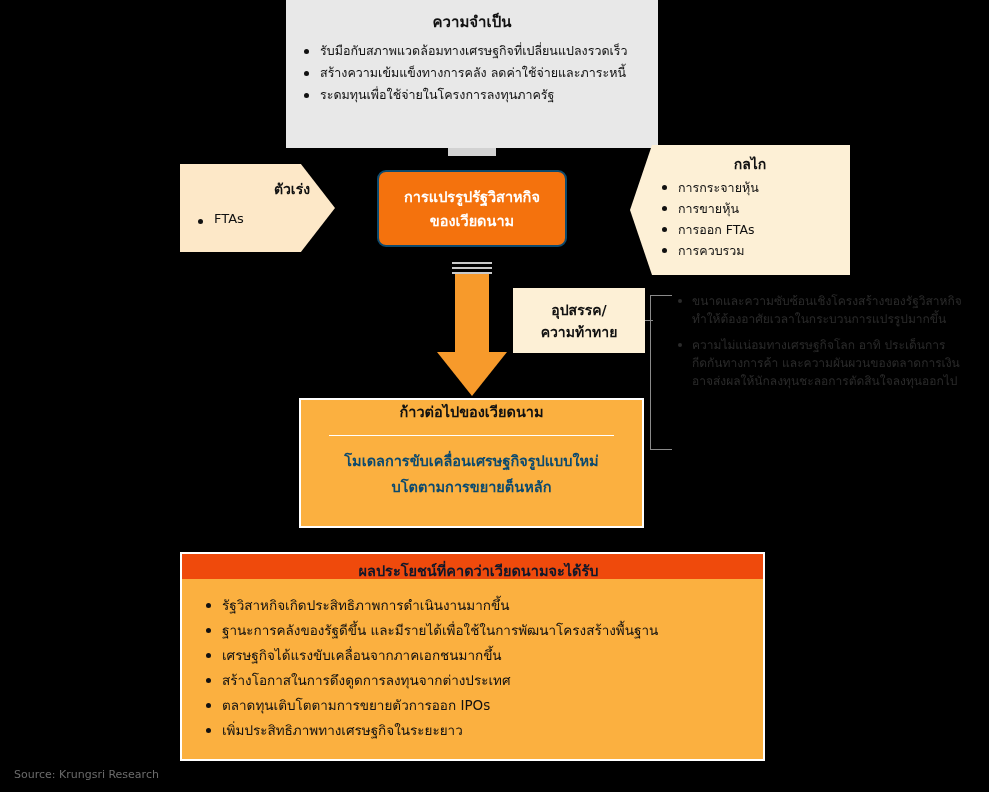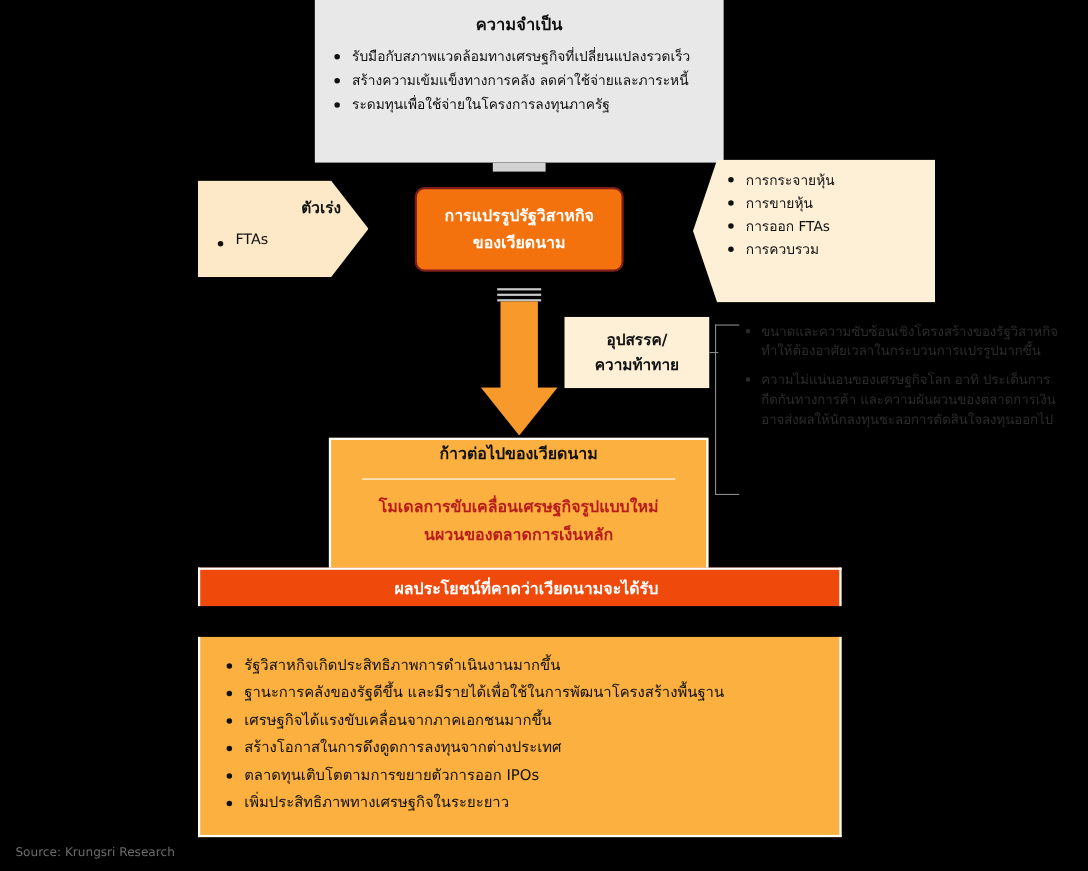--- a/index.html
+++ b/index.html
@@ -77,21 +77,21 @@
     font-size: 14px;
     color: #111;
   }
   #driver-content .bullets { margin-top: 10px; padding-left: 14px; }
   #driver-content .bullets li { font-size: 13px; line-height: 18px; }
 
   
   #main-box {
     left: 377px; top: 170px; width: 190px; height: 77px;
     background: #f4720d;
-    border: 2px solid #7f1d1d;
+    border: 2px solid #0c4a6e;
     border-radius: 9px;
     display: flex;
     align-items: center;
     justify-content: center;
     flex-direction: column;
     color: #ffffff;
     font-weight: bold;
     font-size: 14.5px;
     line-height: 24px;
     text-align: center;
@@ -183,30 +183,30 @@
     left: 299px; top: 398px; width: 345px; height: 130px;
     background: #fbb040;
     border: 2px solid #ffffff;
     text-align: center;
   }
   .next-title { font-weight: bold; font-size: 14.5px; color: #111; }
   .next-rule {
     width: 285px; height: 1px; background: #ffffff;
     margin: 12px auto 12px auto;
   }
-  .next-line { font-weight: bold; font-size: 14.5px; color: #b91c1c; line-height: 26px; }
+  .next-line { font-weight: bold; font-size: 14.5px; color: #0c4a6e; line-height: 26px; }
 
   
   #benefits-header {
-    left: 180px; top: 516px; width: 585px; height: 35px;
+    left: 180px; top: 552px; width: 585px; height: 35px;
     background: #ef4a0c;
     border: 2px solid #ffffff;
     border-bottom: none;
     display: flex; align-items: center; justify-content: center;
-    color: #ffffff; font-weight: bold; font-size: 14.5px; padding-left: 12px;
+    color: #0f172a; font-weight: bold; font-size: 14.5px; padding-left: 12px;
   }
   #benefits-body {
     left: 180px; top: 579px; width: 585px; height: 182px;
     background: #fbb040;
     border: 2px solid #ffffff;
     border-top: none;
     padding: 14px 18px 0 18px;
   }
   #benefits-body .bullets li {
     font-size: 13.5px;
@@ -245,20 +245,21 @@
   </ul>
 </div>
 
 <div class="abs" id="main-box">
   <span>การแปรรูปรัฐวิสาหกิจ</span>
   <span>ของเวียดนาม</span>
 </div>
 
 <div class="abs" id="mechanism"></div>
 <div class="abs" id="mechanism-content">
+  <div class="mech-title">กลไก</div>
   <ul class="bullets">
     <li>การกระจายหุ้น</li>
     <li>การขายหุ้น</li>
     <li>การออก FTAs</li>
     <li>การควบรวม</li>
   </ul>
 </div>
 
 <div class="abs" id="down-arrow-lines">
   <div></div>
@@ -272,29 +273,29 @@
 
 <div class="abs" id="obstacle">
   <span>อุปสรรค/</span>
   <span>ความท้าทาย</span>
 </div>
 <div class="abs" id="bracket"></div>
 <div class="abs" id="bracket-stub"></div>
 <div class="abs" id="obstacle-list">
   <ul class="bullets">
     <li>ขนาดและความซับซ้อนเชิงโครงสร้างของรัฐวิสาหกิจ ทำให้ต้องอาศัยเวลาในกระบวนการแปรรูปมากขึ้น</li>
-    <li>ความไม่แน่นอนของเศรษฐกิจโลก อาทิ ประเด็นการกีดกันทางการค้า และความผันผวนของตลาดการเงิน อาจส่งผลให้นักลงทุนชะลอการตัดสินใจลงทุนออกไป</li>
+    <li>ความไม่แน่อมทางเศรษฐกิจโลก อาทิ ประเด็นการกีดกันทางการค้า และความผันผวนของตลาดการเงิน อาจส่งผลให้นักลงทุนชะลอการตัดสินใจลงทุนออกไป</li>
   </ul>
 </div>
 
 <div class="abs" id="next-step">
   <div class="next-title">ก้าวต่อไปของเวียดนาม</div>
   <div class="next-rule"></div>
   <div class="next-line">โมเดลการขับเคลื่อนเศรษฐกิจรูปแบบใหม่</div>
-  <div class="next-line">นผวนของตลาดการเง็นหลัก</div>
+  <div class="next-line">บโตตามการขยายต็นหลัก</div>
 </div>
 
 <div class="abs" id="benefits-header">ผลประโยชน์ที่คาดว่าเวียดนามจะได้รับ</div>
 <div class="abs" id="benefits-body">
   <ul class="bullets">
     <li>รัฐวิสาหกิจเกิดประสิทธิภาพการดำเนินงานมากขึ้น</li>
     <li>ฐานะการคลังของรัฐดีขึ้น และมีรายได้เพื่อใช้ในการพัฒนาโครงสร้างพื้นฐาน</li>
     <li>เศรษฐกิจได้แรงขับเคลื่อนจากภาคเอกชนมากขึ้น</li>
     <li>สร้างโอกาสในการดึงดูดการลงทุนจากต่างประเทศ</li>
     <li>ตลาดทุนเติบโตตามการขยายตัวการออก IPOs</li>

